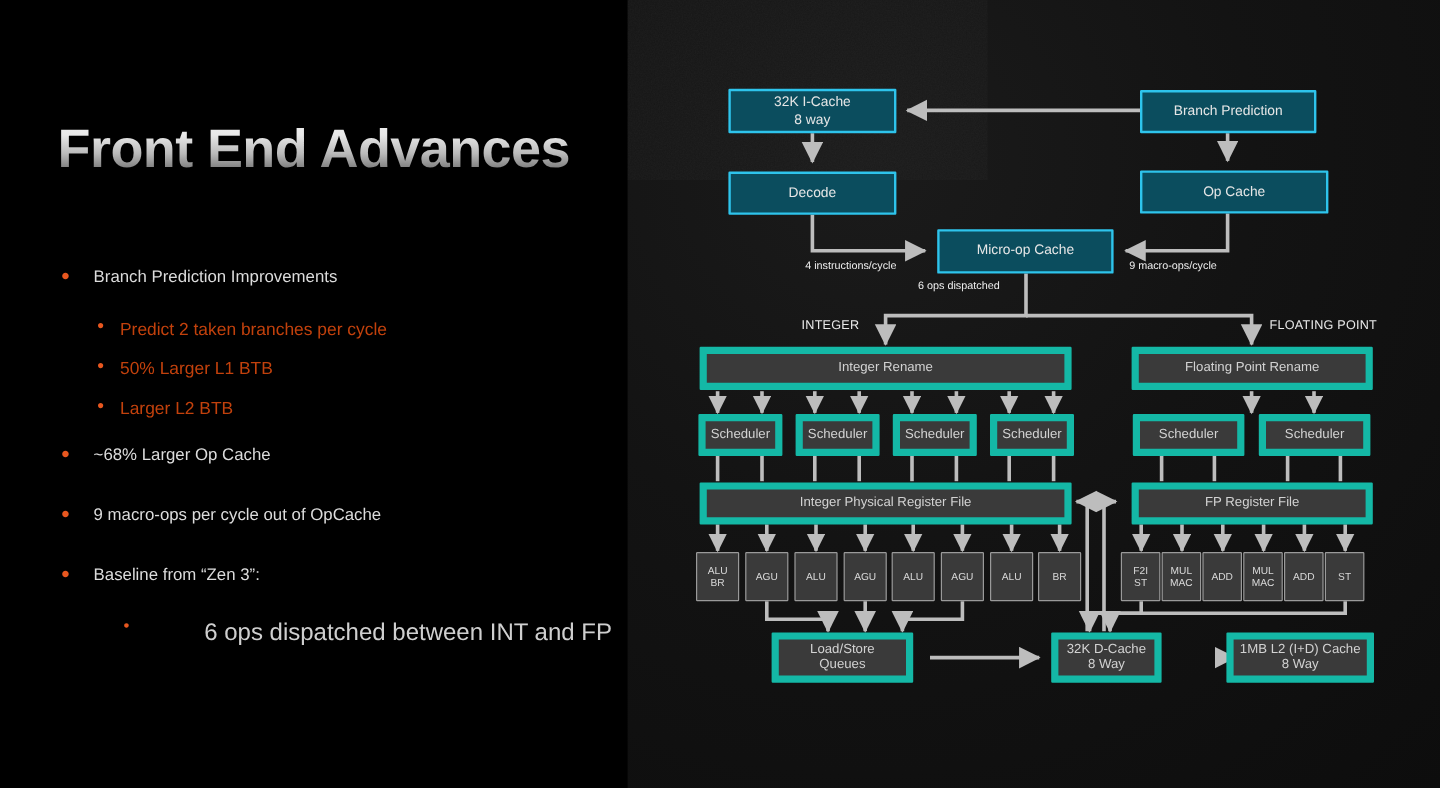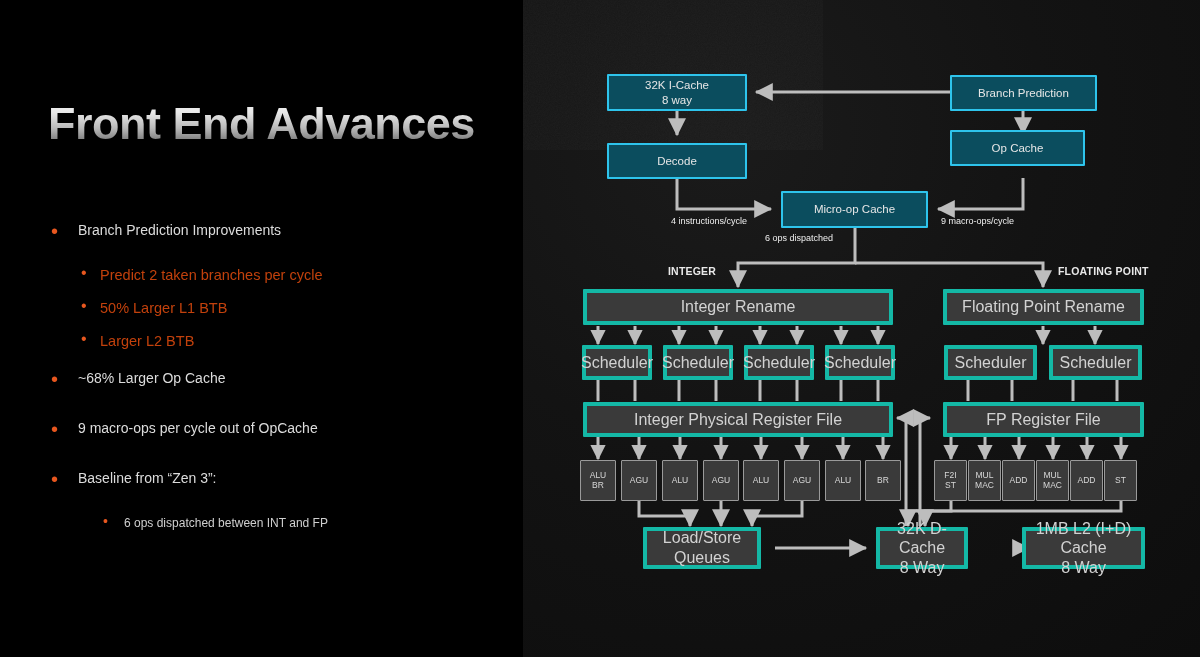--- a/index.html
+++ b/index.html
@@ -64,22 +64,23 @@
     position: absolute;
     left: 3px; top: -3px;
     color: #e8571f;
     font-size: 16px;
   }
   .lvl3 {
     position: absolute;
     left: 100px;
     width: 410px;
     color: #cfcfcf;
-    font-size: 12px;
+    font-size: 20px;
     padding-left: 24px;
+    text-align: right;
   }
   .lvl3::before {
     content: "\2022";
     position: absolute;
     left: 3px; top: -3px;
     color: #e8571f;
     font-size: 14px;
   }
 
   
@@ -111,43 +112,43 @@
     color: #e6e6e6;
     border-radius: 1px;
   }
   .box.cyan {
     background: #0b4d5e;
     border: 2px solid #2ec4ec;
     font-size: 11.5px;
   }
   .box.gray {
     background: #3a3a3a;
-    border: 4px solid #14b8a6;
-    font-size: 16px;
+    border: 6px solid #14b8a6;
+    font-size: 11px;
     color: #d2d2d2;
   }
   .box.unit {
     background: #3a3a3a;
     border: 1px solid #9a9a9a;
     font-size: 8.5px;
     color: #d8d8d8;
     line-height: 1.15;
   }
 
   .edge-label {
     position: absolute;
     color: #efefef;
     font-size: 9px;
     white-space: nowrap;
   }
   .section-label {
     position: absolute;
     color: #e9e9e9;
     font-size: 10.5px;
-    font-weight: bold;
+    font-weight: normal;
     letter-spacing: .2px;
     white-space: nowrap;
   }
   svg#wires { position: absolute; left: 0; top: 0; width: 1200px; height: 657px; pointer-events: none; }
 </style>
 </head>
 <body>
 
 <div id="slide">
 
@@ -283,21 +284,21 @@
     </div>
 
     <div class="box cyan" style="left:607px;top:143px;width:140px;height:36px">
       <span>Decode</span>
     </div>
 
     <div class="box cyan" style="left:950px;top:75px;width:147px;height:36px">
       <span>Branch Prediction</span>
     </div>
 
-    <div class="box cyan" style="left:950px;top:130px;width:135px;height:36px">
+    <div class="box cyan" style="left:950px;top:142px;width:157px;height:36px">
       <span>Op Cache</span>
     </div>
 
     <div class="box cyan" style="left:781px;top:191px;width:147px;height:37px">
       <span>Micro-op Cache</span>
     </div>
 
     <div class="edge-label" style="left:671px;top:216px">4 instructions/cycle</div>
     <div class="edge-label" style="left:941px;top:216px">9 macro-ops/cycle</div>
     <div class="edge-label" style="left:765px;top:233px">6 ops dispatched</div>

